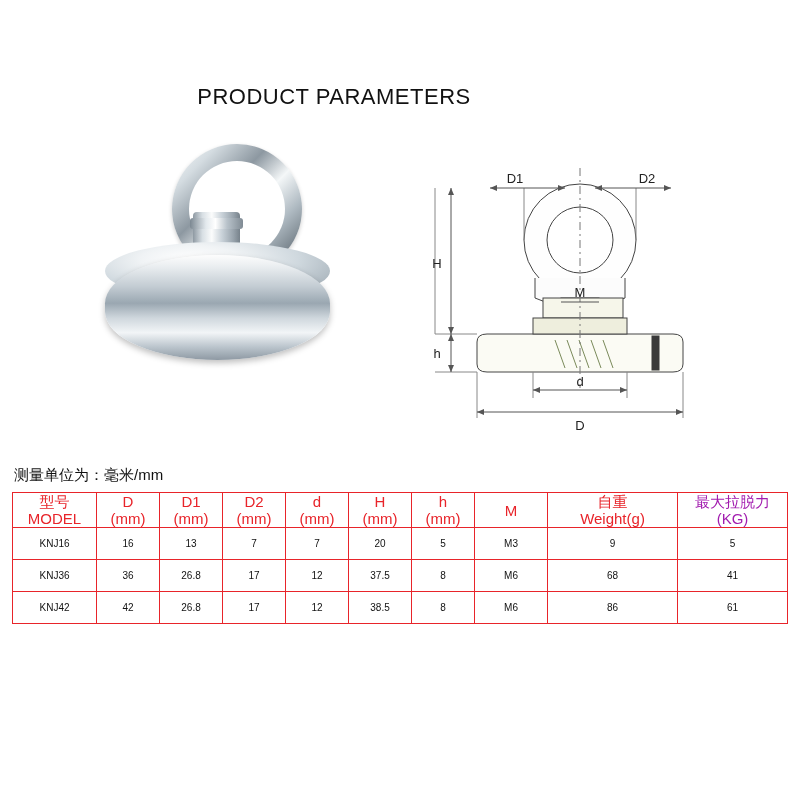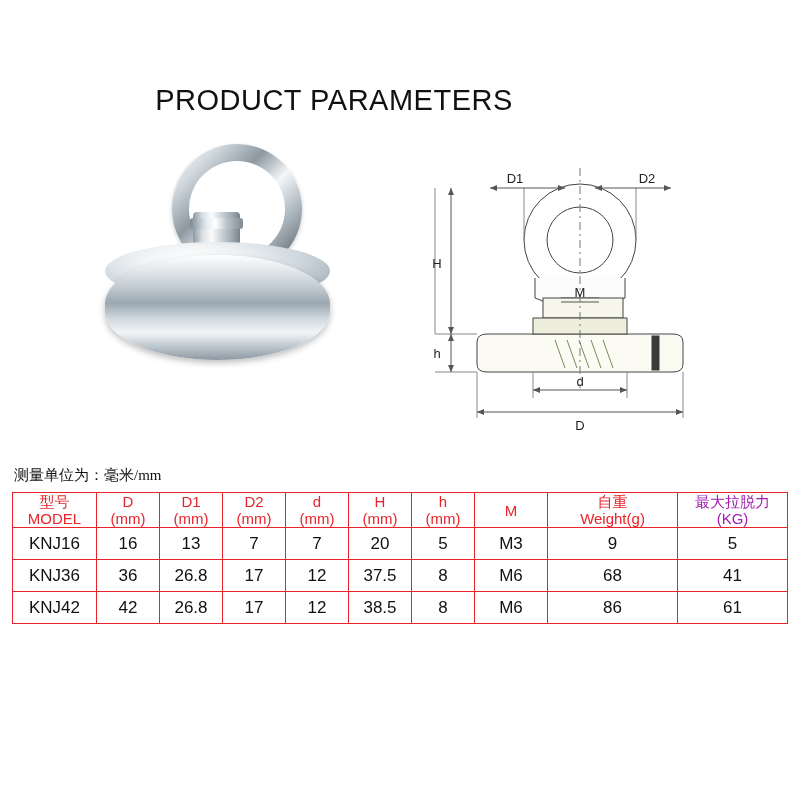--- a/index.html
+++ b/index.html
@@ -14,21 +14,21 @@
     color: #000;
     position: relative;
     overflow: hidden;
   }
   .page-title {
     position: absolute;
     top: 84px;
     left: 0;
     width: 668px;
     text-align: center;
-    font-size: 29px;
+    font-size: 22px;
     letter-spacing: 0.5px;
     color: #111;
     font-family: "Liberation Sans", sans-serif;
   }
 
   
   .photo-area {
     position: absolute;
     left: 60px;
     top: 150px;
@@ -114,21 +114,21 @@
   }
   .drawing-area svg { display: block; }
 
   
   .units-note {
     position: absolute;
     left: 14px;
     top: 466px;
     font-size: 15px;
     color: #111;
-    font-family: Liberation Serif, serif;
+    font-family: Liberation Sans, sans-serif;
   }
 
   
   table.params {
     position: absolute;
     left: 12px;
     top: 492px;
     width: 776px;
     border-collapse: collapse;
     table-layout: fixed;
@@ -147,21 +147,21 @@
     font-size: 15px;
   }
   table.params thead th.blue-head {
     color: #a21caf;
   }
   table.params thead th.span2 {
     vertical-align: middle;
   }
   table.params tbody td {
     height: 31px;
-    font-size: 17px;
+    font-size: 10px;
   }
   .head-top { line-height: 17px; }
   .head-bot { line-height: 17px; }
   .col-model { width: 84px; }
   .col-d     { width: 63px; }
   .col-d1    { width: 63px; }
   .col-d2    { width: 63px; }
   .col-dd    { width: 63px; }
   .col-h     { width: 63px; }
   .col-hh    { width: 63px; }

